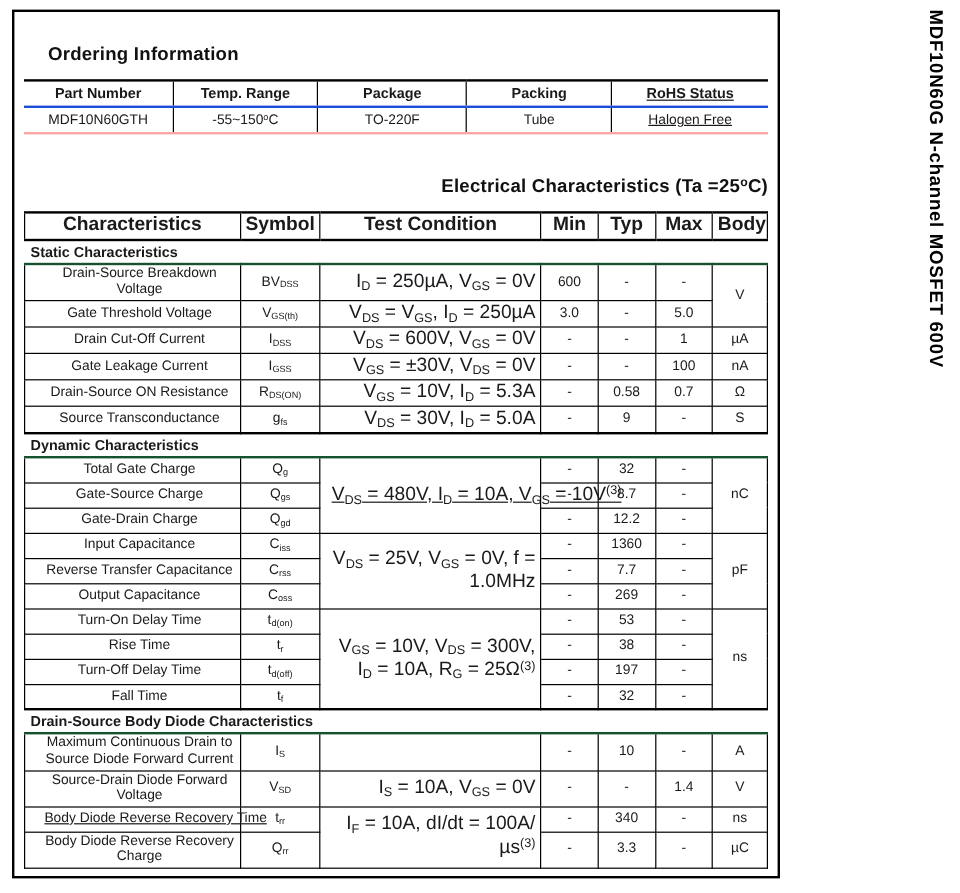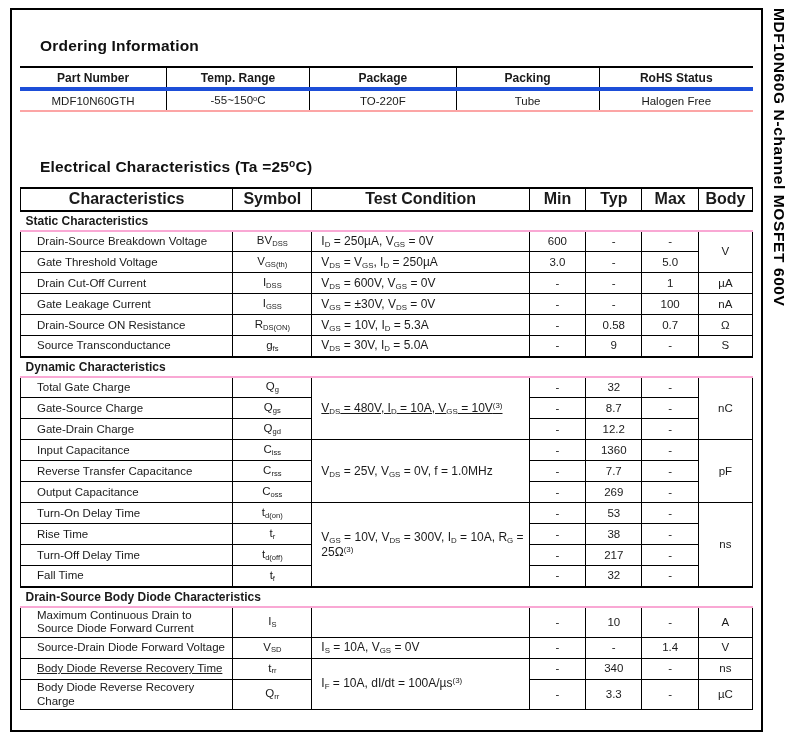--- a/index.html
+++ b/index.html
@@ -4,62 +4,62 @@
 <style>
   * { box-sizing: border-box; margin: 0; padding: 0; }
   body {
     width: 800px; height: 744px; position: relative;
     background: #ffffff; color: #1a1a1a;
     font-family: "Liberation Sans", sans-serif;
     overflow: hidden;
   }
   .frame {
     position: absolute; left: 10px; top: 8px;
-    width: 753px; height: 724px;
+    width: 640px; height: 724px;
     border: 2px solid #000;
     background: #fff;
   }
   .content { padding: 0 8px; }
   .doc-title {
     font-size: 15.5px; font-weight: bold; color: #111;
     margin: 27px 0 11px 20px; letter-spacing: 0.2px;
   }
-  .doc-title.second { margin-top: 46px; }
+  .doc-title.second { margin-top: 35px; text-align: right; }
   sub { font-size: 0.66em; vertical-align: -0.25em; margin-top: 48px; }
   sup { font-size: 0.66em; vertical-align: 0.45em; }
   table {
     border-collapse: collapse; width: 100%; table-layout: fixed;
     font-size: 11.5px; color: #1a1a1a;
   }
   
   .ord th, .ord td {
     border-left: 1px solid #000; border-right: 1px solid #000;
     text-align: center; height: 22px; padding: 2px 4px;
   }
   .ord th {
-    border-top: 2px solid #000; border-bottom: 4px solid #1d4ed8;
+    border-top: 2px solid #000; border-bottom: 2px solid #1d4ed8;
     font-size: 12px;
   }
   .ord td { border-bottom: 2px solid #fca5a5; }
   .ord th:first-child, .ord td:first-child { border-left: none; }
-  .ord th:last-child, .ord td:last-child { border-right: none; }
+  .ord th:last-child, .ord td:last-child { border-right: none; text-decoration: underline; }
   
   .elec th, .elec td {
     border: 1px solid #000; text-align: center;
     height: 21px; padding: 1px 4px; line-height: 1.18;
   }
   .elec th {
     border-top: 2px solid #000; border-bottom: 2px solid #000;
     font-size: 16px; height: 22px;
   }
-  .elec td.char { text-align: left; padding-left: 16px; }
-  .elec td.cond { text-align: left; padding-left: 9px; font-size: 12px; }
+  .elec td.char { text-align: center; padding-left: 16px; }
+  .elec td.cond { text-align: right; padding-left: 9px; font-size: 16px; }
   .elec tr.section-row td {
     border-left: none; border-right: none;
-    border-top: 2px solid #000; border-bottom: 2px solid #f9a8d4;
+    border-top: 2px solid #000; border-bottom: 2px solid #14532d;
     font-weight: bold; text-align: left; padding-left: 5px;
     font-size: 12px; height: 20px;
   }
   .elec td.nowrap { white-space: nowrap; text-decoration: underline; }
   
   .side-label {
     position: absolute; top: 8px; left: 770px;
     writing-mode: vertical-rl;
     font-weight: bold; font-size: 15.5px; color: #000;
     letter-spacing: 0.6px; white-space: nowrap;
@@ -245,21 +245,21 @@
           <td class="char">Rise Time</td>
           <td>t<sub>r</sub></td>
           <td>-</td>
           <td>38</td>
           <td>-</td>
         </tr>
         <tr>
           <td class="char">Turn-Off Delay Time</td>
           <td>t<sub>d(off)</sub></td>
           <td>-</td>
-          <td>217</td>
+          <td>197</td>
           <td>-</td>
         </tr>
         <tr>
           <td class="char">Fall Time</td>
           <td>t<sub>f</sub></td>
           <td>-</td>
           <td>32</td>
           <td>-</td>
         </tr>
 

